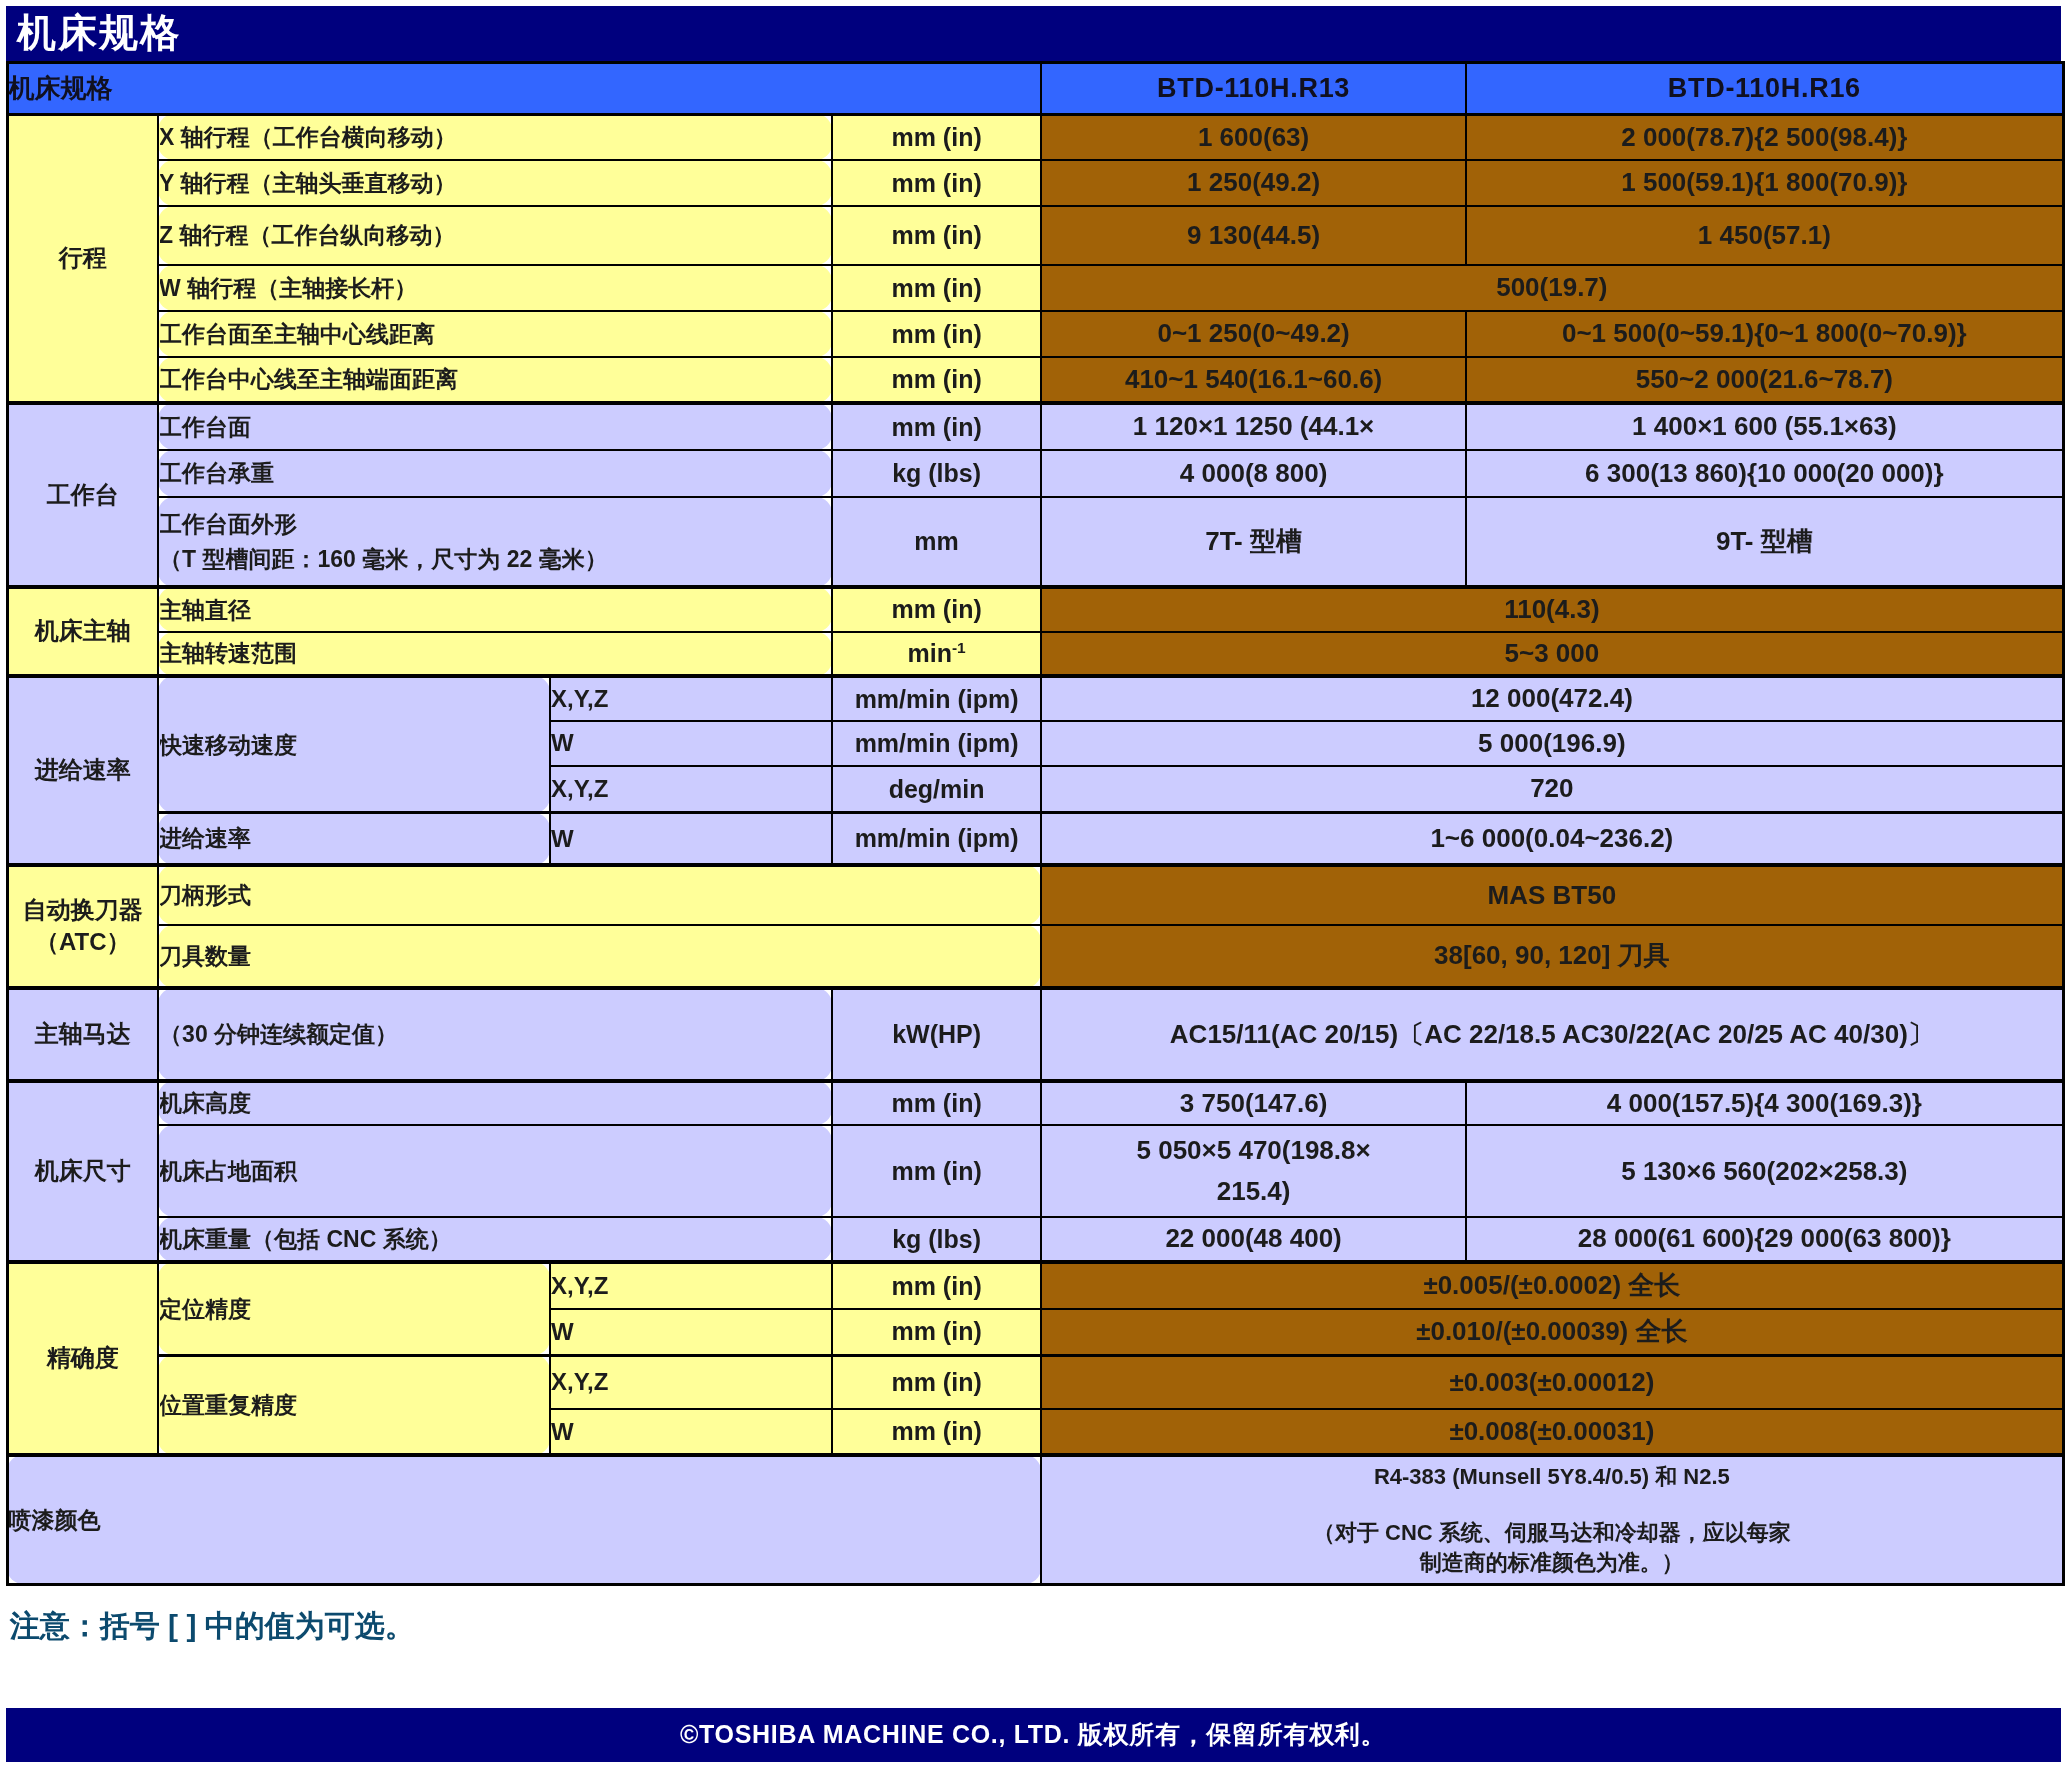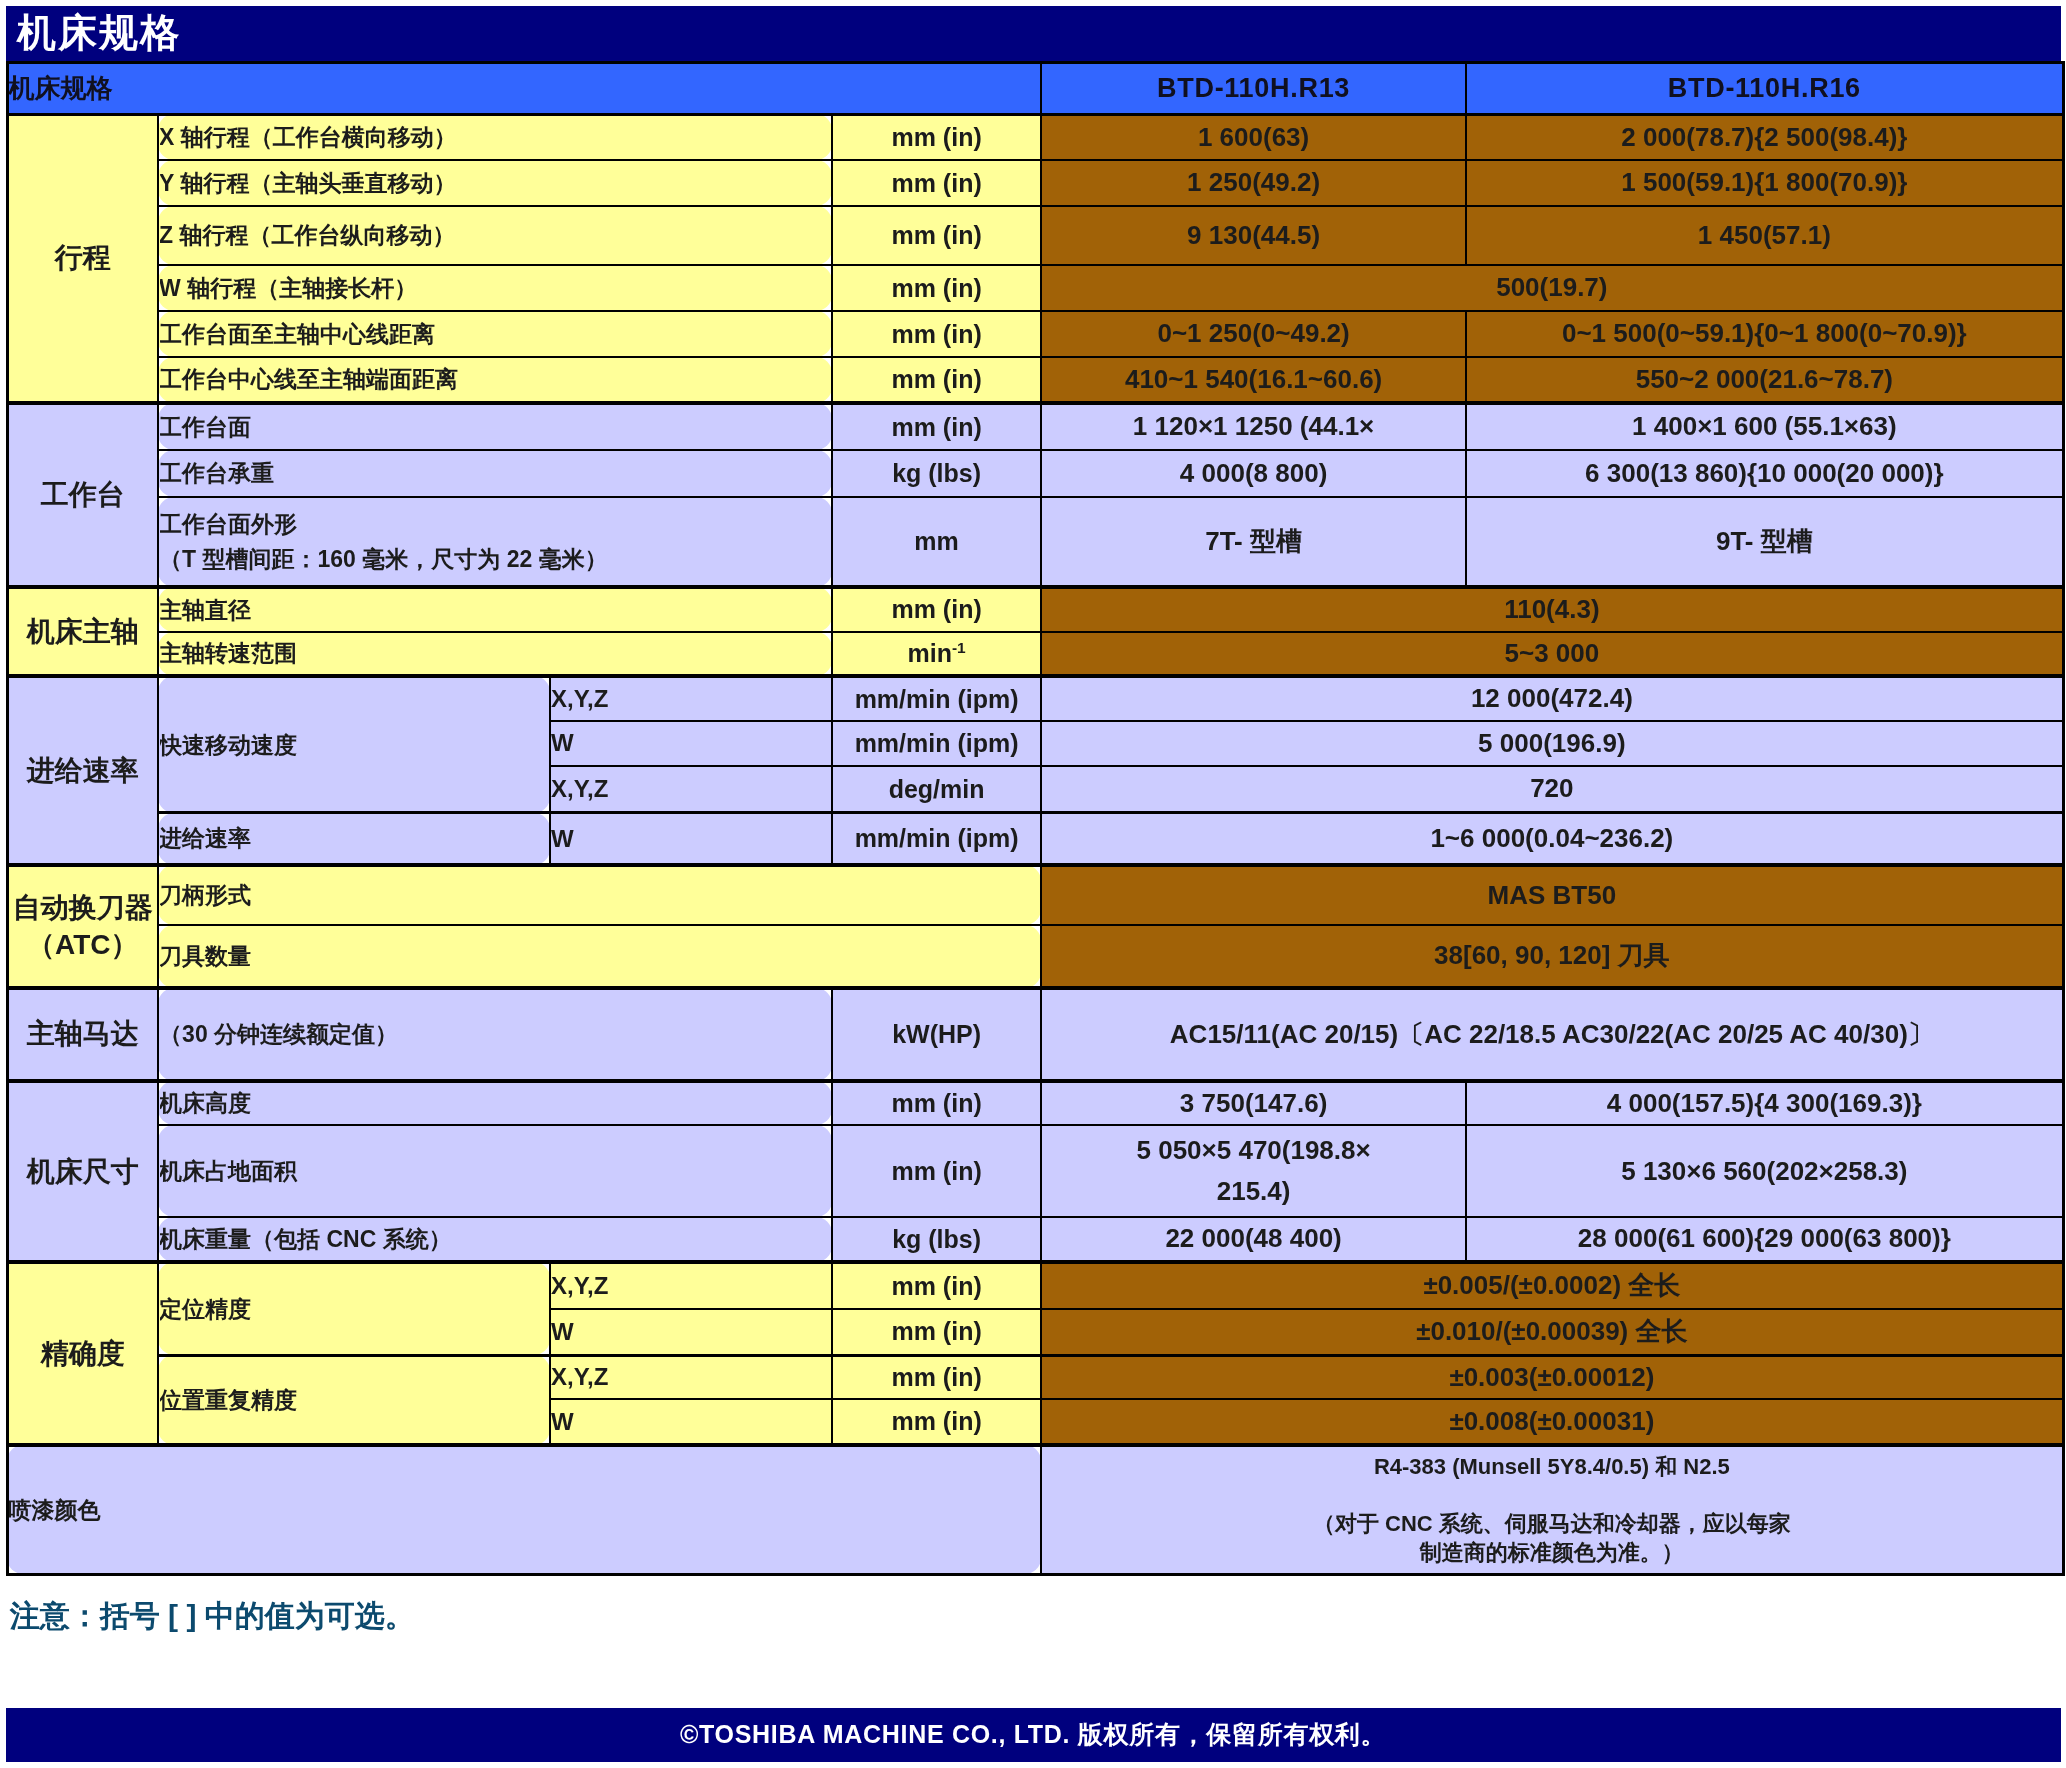--- a/index.html
+++ b/index.html
@@ -22,21 +22,21 @@
   table.spec td{
     border:2.1px solid #000;overflow:hidden;vertical-align:middle;
     padding:0;
   }
   tr.header td{background:#3366FF;border-bottom:3.5px solid #000;height:49px;color:#101020;}
   td.spec-head{font-size:26px;padding-left:11.3px;text-align:left;}
   td.model{font-size:27px;text-align:center;letter-spacing:0.7px;}
   tr.sec td{border-top:4.2px solid #000;}
   tr.subsec td{border-top:3.5px solid #000;}
   
-  td.cat{text-align:center;font-size:28px;line-height:1.35;}
+  td.cat{text-align:center;font-size:24px;line-height:1.35;}
   td.attr{text-align:left;font-size:23px;padding-left:18.3px;line-height:1.5;border-radius:16px;}
   td.sub{text-align:left;font-size:24px;padding-left:10px;}
   td.unit{text-align:center;font-size:25px;}
   td.val{text-align:center;font-size:26px;white-space:nowrap;line-height:1.6;}
   td.val-small{text-align:center;font-size:22px;line-height:1.35;vertical-align:top;padding-top:12.7px;}
   td.top{vertical-align:top;padding-top:17px;}
   
   .yl{background:#FFFF99;}
   .cr{background:#a16207;}
   .lv{background:#CCCCFF;}
@@ -219,21 +219,21 @@
       <td rowspan="2" class="attr yl">定位精度</td>
       <td class="sub yl">X,Y,Z</td>
       <td class="unit yl">mm (in)</td>
       <td colspan="2" class="val cr">±0.005/(±0.0002) 全长</td>
     </tr>
     <tr style="height:46px">
       <td class="sub yl">W</td>
       <td class="unit yl">mm (in)</td>
       <td colspan="2" class="val cr">±0.010/(±0.00039) 全长</td>
     </tr>
-    <tr class="subsec" style="height:44px">
+    <tr class="subsec" style="height:54px">
       <td rowspan="2" class="attr yl">位置重复精度</td>
       <td class="sub yl">X,Y,Z</td>
       <td class="unit yl">mm (in)</td>
       <td colspan="2" class="val cr">±0.003(±0.00012)</td>
     </tr>
     <tr style="height:46px">
       <td class="sub yl">W</td>
       <td class="unit yl">mm (in)</td>
       <td colspan="2" class="val cr">±0.008(±0.00031)</td>
     </tr>

